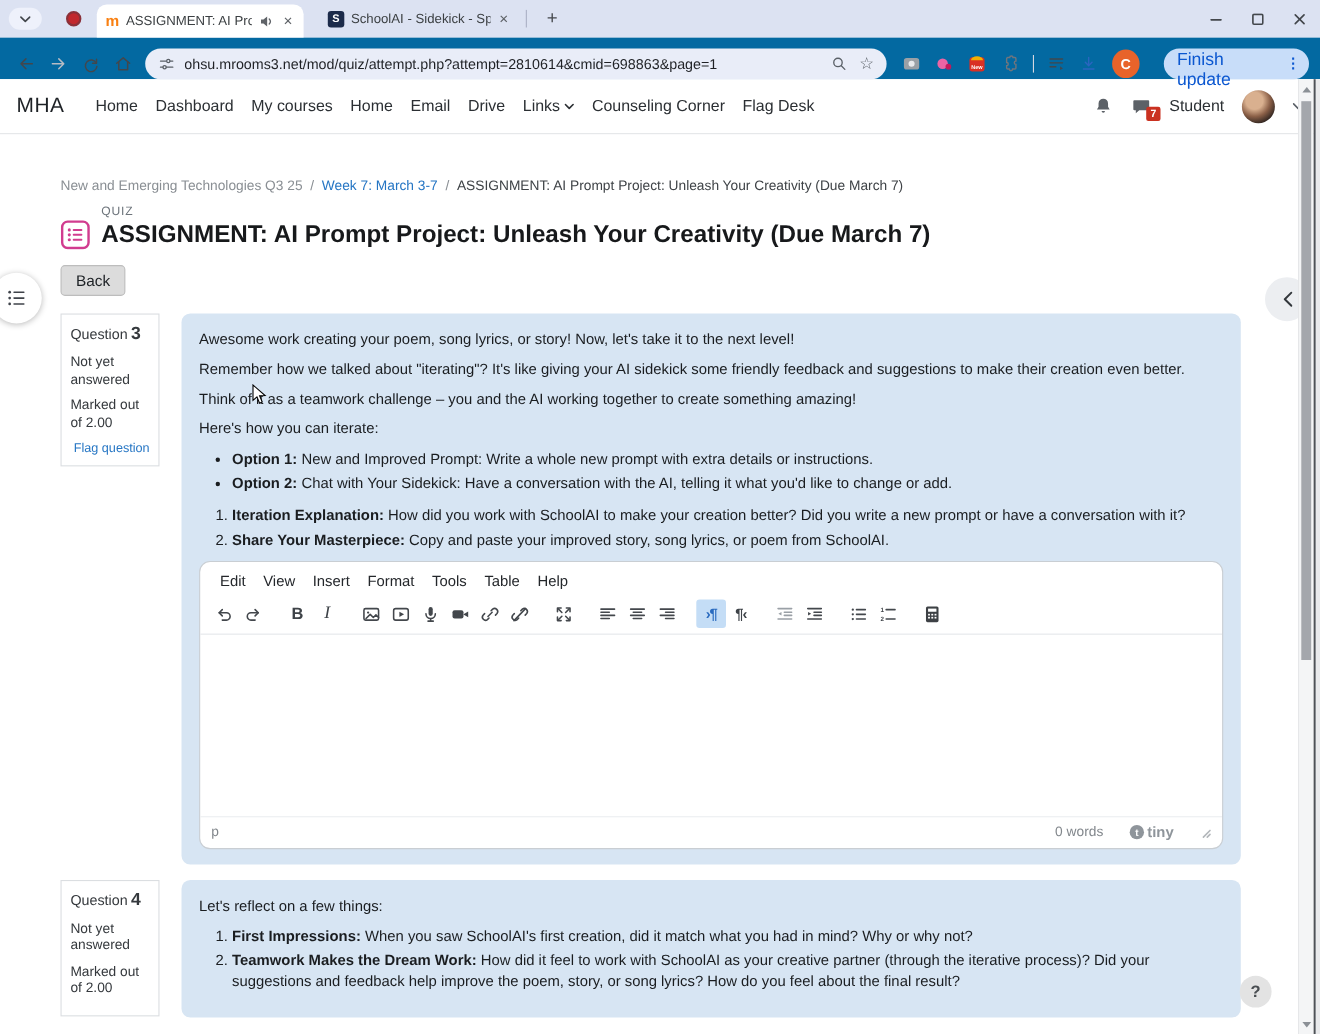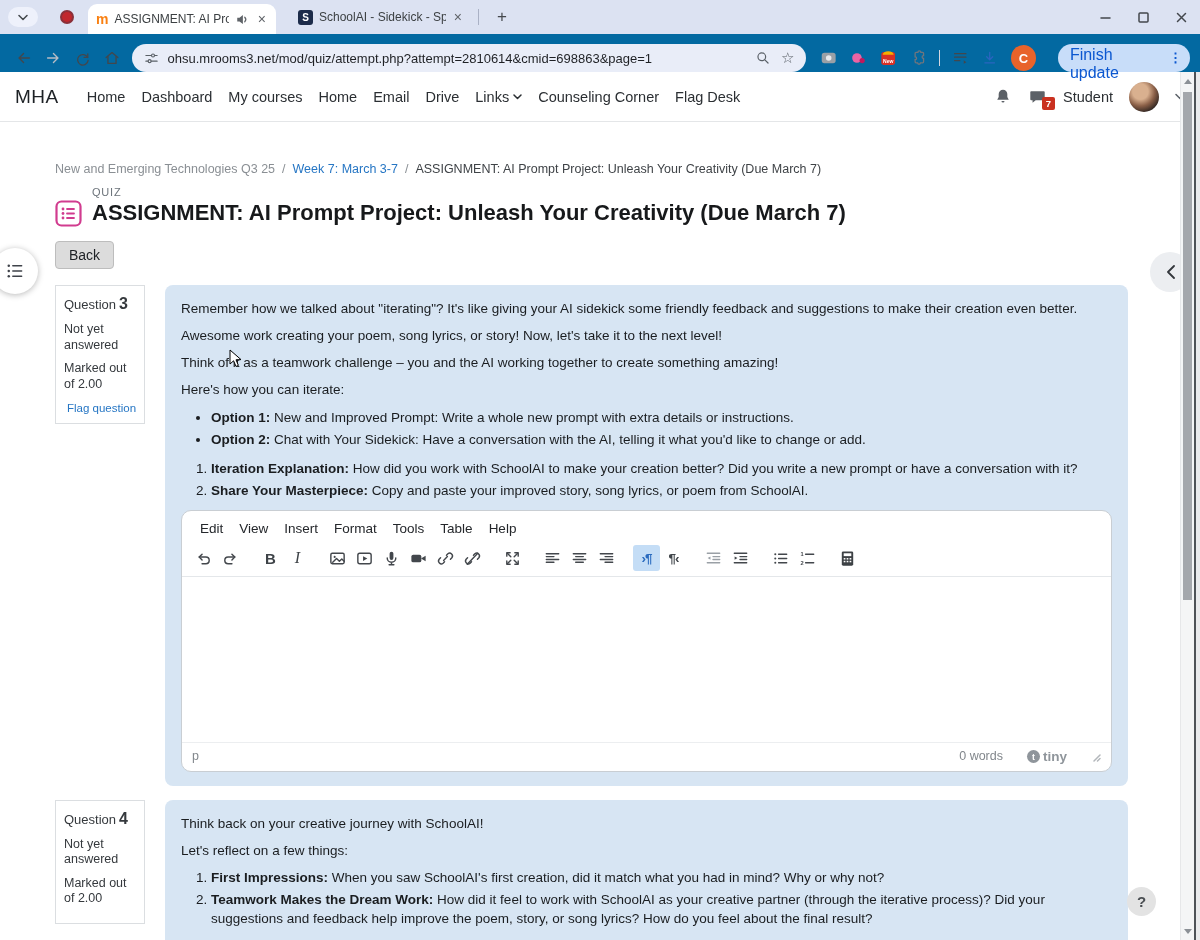--- a/index.html
+++ b/index.html
@@ -310,22 +310,22 @@
       <div class="row">Marked out of 2.00</div>
       <div class="flag-link">
         <svg width="10" height="12" viewBox="0 0 10 12">
             <path d="M1.5 1 V11.5" stroke="#6d747b" stroke-width="1.4" stroke-linecap="round"></path>
             <path d="M2.5 1.5 h6 l-1.8 2.2 1.8 2.2 h-6 z" fill="none" stroke="#6d747b" stroke-width="1.1"></path>
           </svg>
         <span>Flag question</span>
       </div>
     </div>
     <div class="content-card">
+      <p>Awesome work creating your poem, song lyrics, or story! Now, let's take it to the next level!</p>
       <p>Remember how we talked about "iterating"? It's like giving your AI sidekick some friendly feedback and suggestions to make their creation even better.</p>
-      <p>Awesome work creating your poem, song lyrics, or story! Now, let's take it to the next level!</p>
       <p>Think of it as a teamwork challenge – you and the AI working together to create something amazing!</p>
       <p>Here's how you can iterate:</p>
       <ul>
         <li><span class="bl">Option 1:</span> <span>New and Improved Prompt: Write a whole new prompt with extra details or instructions.</span></li>
         <li><span class="bl">Option 2:</span> <span>Chat with Your Sidekick: Have a conversation with the AI, telling it what you'd like to change or add.</span></li>
       </ul>
       <ol>
         <li><span class="bl">Iteration Explanation:</span> <span>How did you work with SchoolAI to make your creation better? Did you write a new prompt or have a conversation with it?</span></li>
         <li><span class="bl">Share Your Masterpiece:</span> <span>Copy and paste your improved story, song lyrics, or poem from SchoolAI.</span></li>
       </ol>
@@ -490,21 +490,20 @@
   </div>
 
   
   <div class="q-row" style="margin-top:14px">
     <div class="info-card">
       <div class="row"><span class="q-label">Question</span><span class="q-num">4</span></div>
       <div class="row">Not yet answered</div>
       <div class="row">Marked out of 2.00</div>
     </div>
     <div class="content-card">
-      <p>Think back on your creative journey with SchoolAI!</p>
       <p>Let's reflect on a few things:</p>
       <ol>
         <li><span class="bl">First Impressions:</span> <span>When you saw SchoolAI's first creation, did it match what you had in mind? Why or why not?</span></li>
         <li><span class="bl">Teamwork Makes the Dream Work:</span> <span>How did it feel to work with SchoolAI as your creative partner (through the iterative process)? Did your suggestions and feedback help improve the poem, story, or song lyrics? How do you feel about the final result?</span></li>
       </ol>
     </div>
   </div>
 
 </div>
 

